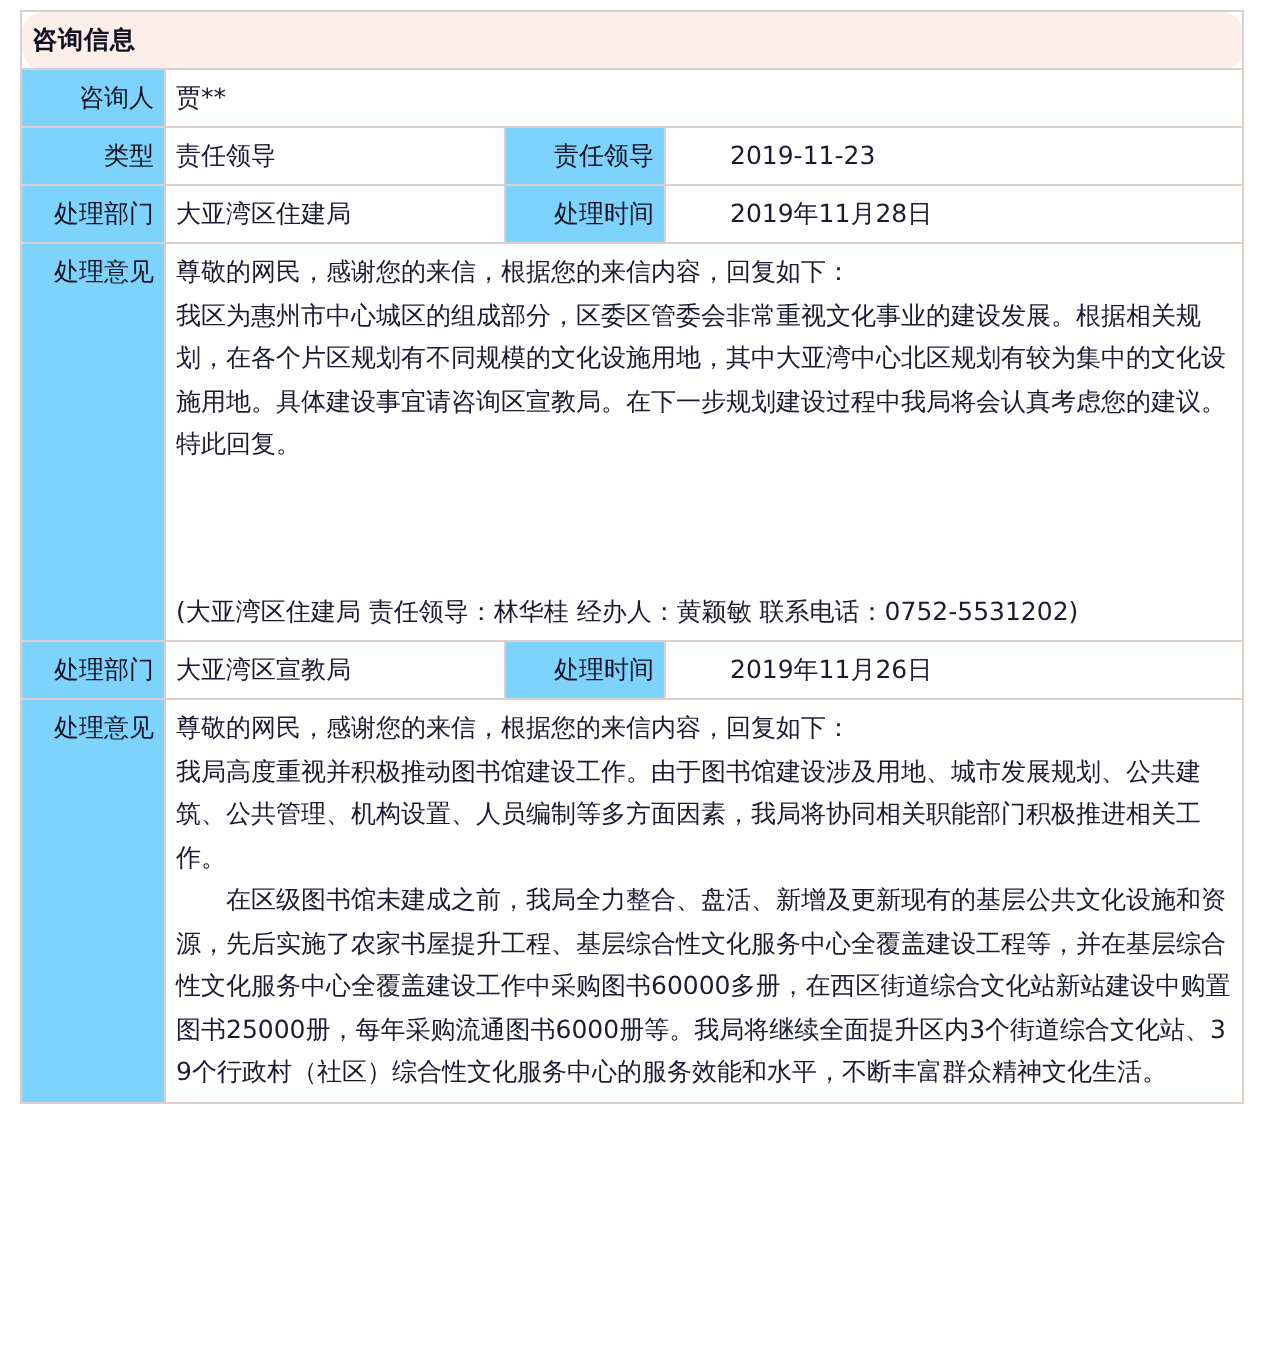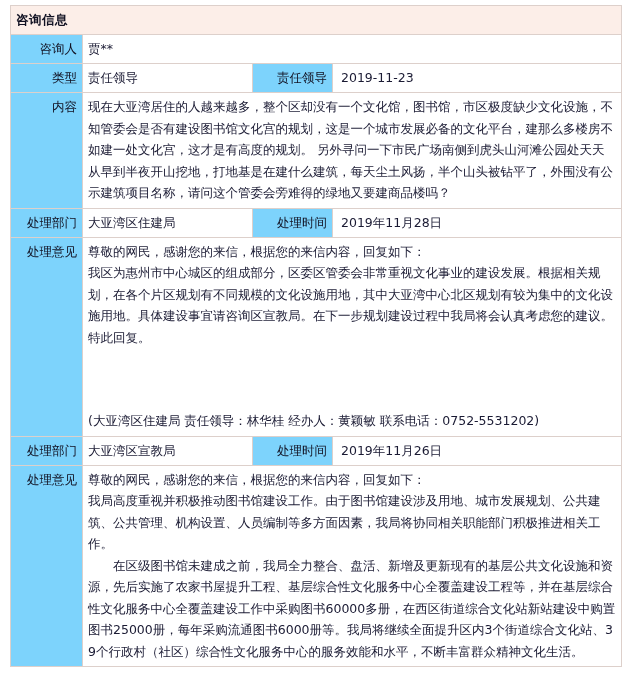--- a/index.html
+++ b/index.html
@@ -39,36 +39,37 @@
   
   td.section-head {
     background: #fceee8;
     font-weight: bold;
     font-size: 13px;
     padding-left: 16px;
     padding-top: 4px;
     padding-bottom: 5px;
     color: #111122;
     letter-spacing: 0.5px;
+    border-radius: 11px;
   }
   
   td.label {
     background: #7dd3fc;
     text-align: right;
     padding-right: 3px;
     white-space: nowrap;
     color: #111122;
   }
   td.value {
     background: #ffffff;
     text-align: left;
     padding-left: 4px;
   }
   td.value.pad-left {
-    padding-left: 8px;
+    padding-left: 32px;
   }
   .w-label { width: 72px; }
   .w-mid-label { width: 80px; }
   .body-cell {
     padding-top: 4px;
     padding-bottom: 4px;
   }
   .body-cell p {
     margin: 0;
     line-height: 21.5px;
@@ -101,26 +102,20 @@
       <tr>
         <td class="label">咨询人</td>
         <td class="value" colspan="3">贾**</td>
       </tr>
       <tr>
         <td class="label">类型</td>
         <td class="value">责任领导</td>
         <td class="label">责任领导</td>
         <td class="value pad-left">2019-11-23</td>
       </tr>
-      <tr>
-        <td class="label">内容</td>
-        <td class="value body-cell" colspan="3">
-          <p>现在大亚湾居住的人越来越多，整个区却没有一个文化馆，图书馆，市区极度缺少文化设施，不知管委会是否有建设图书馆文化宫的规划，这是一个城市发展必备的文化平台，建那么多楼房不如建一处文化宫，这才是有高度的规划。 另外寻问一下市民广场南侧到虎头山河滩公园处天天从早到半夜开山挖地，打地基是在建什么建筑，每天尘土风扬，半个山头被钻平了，外围没有公示建筑项目名称，请问这个管委会旁难得的绿地又要建商品楼吗？</p>
-        </td>
-      </tr>
 
 
       <tr>
         <td class="label">处理部门</td>
         <td class="value">大亚湾区住建局</td>
         <td class="label">处理时间</td>
         <td class="value pad-left">2019年11月28日</td>
       </tr>
       <tr>
         <td class="label">处理意见</td>

